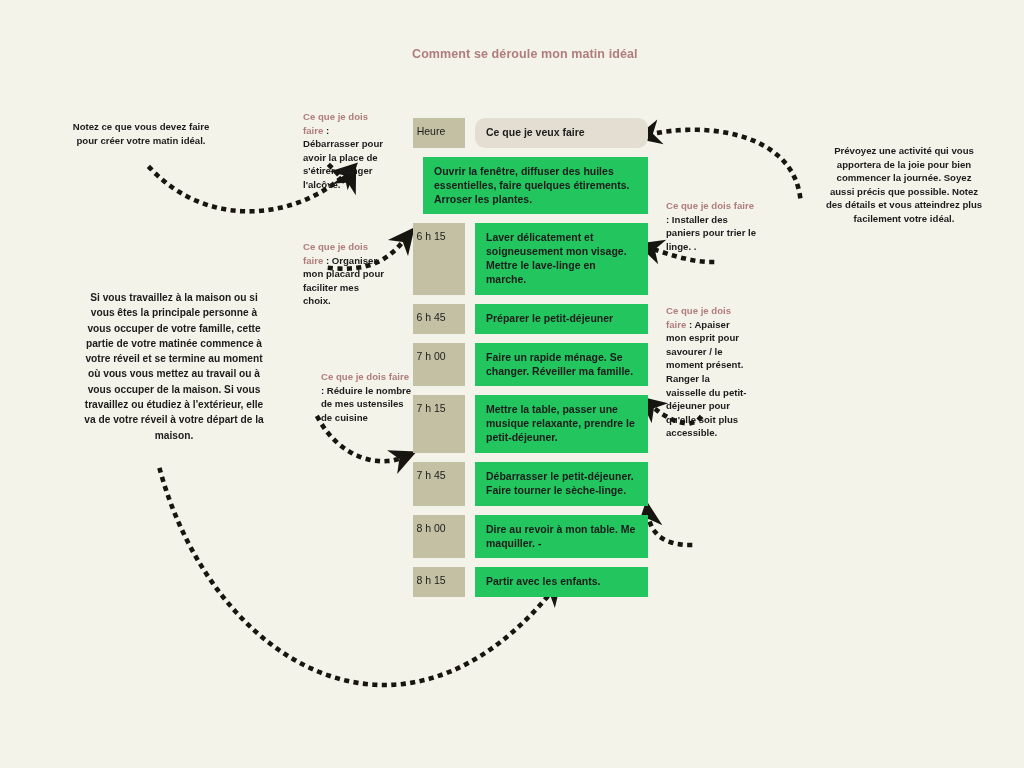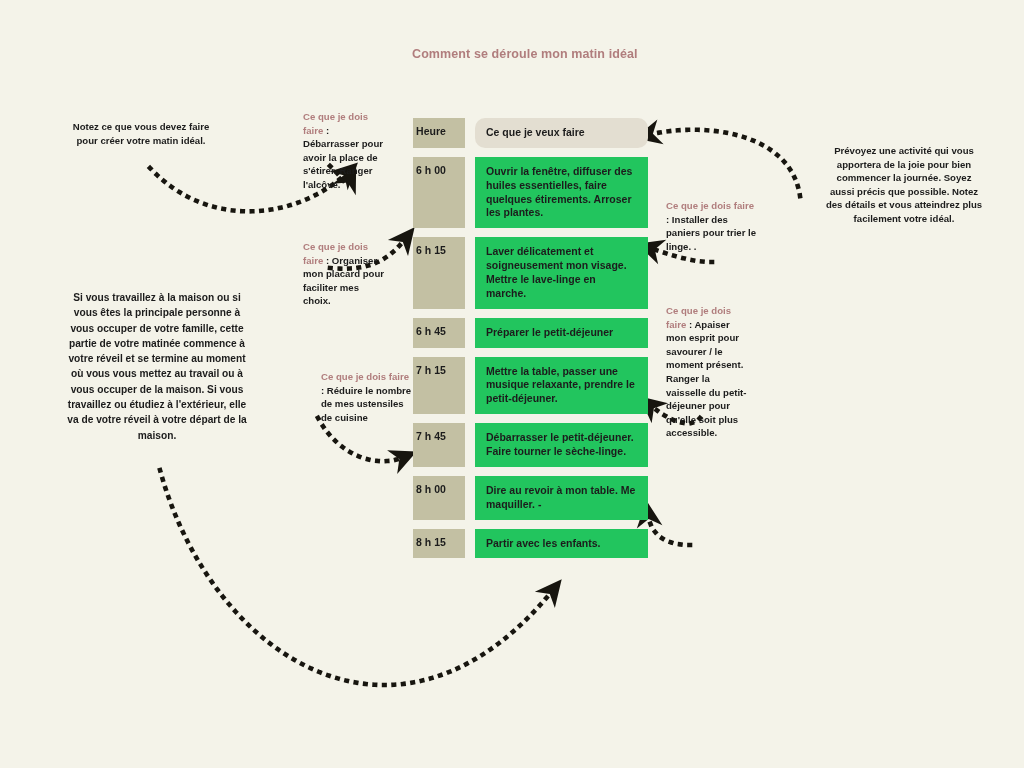--- a/index.html
+++ b/index.html
@@ -52,21 +52,21 @@
   .row {
     display: flex;
     margin-bottom: 9px;
     align-items: stretch;
   }
   .cell-time {
     width: 52px;
     background: #c3c0a3;
     color: #1c1c1c;
     font-size: 10.5px;
-    font-weight: bold;
+    font-weight: normal;
     padding: 7px 16px 7px 0;
     text-align: center;
     box-sizing: border-box;
   }
   .cell-text {
     flex: 1;
     margin-left: 10px;
     background: #22c55e;
     color: #1c1c1c;
     font-size: 10.5px;
@@ -92,20 +92,21 @@
     font-weight: bold;
     line-height: 1.42;
   }
   .note.center { text-align: center; }
   .note-lead {
     color: #b07d7d;
   }
   .note-big {
     font-size: 10.2px;
     line-height: 1.5;
+    margin-left: 17px;
   }
 </style>
 </head>
 <body>
 
 <div id="canvas">
 
   <svg id="arrows" viewBox="0 0 1024 768" xmlns="http://www.w3.org/2000/svg">
     <defs>
       <marker id="ah" markerWidth="7" markerHeight="7" refX="3.4" refY="3.2" orient="auto" markerUnits="strokeWidth">
@@ -137,32 +138,35 @@
   <div class="title">Comment se déroule mon matin idéal</div>
 
   <div class="table">
 
     <div class="row header">
       <div class="cell-time">Heure</div>
       <div class="cell-text">Ce que je veux faire</div>
     </div>
 
     <div class="row">
-      <div class="cell-time">6 h 00</div>
       <div class="cell-text">Ouvrir la fenêtre, diffuser des huiles essentielles, faire quelques étirements. Arroser les plantes.</div>
     </div>
     <div class="row">
       <div class="cell-time">6 h 15</div>
       <div class="cell-text"> Laver délicatement et soigneusement mon visage. Mettre le lave-linge en marche.</div>
     </div>
     <div class="row">
       <div class="cell-time">6 h 45</div>
       <div class="cell-text">Préparer le petit-déjeuner</div>
     </div>
     <div class="row">
+      <div class="cell-time">7 h 00</div>
+      <div class="cell-text">Faire un rapide ménage. Se changer. Réveiller ma famille.</div>
+    </div>
+    <div class="row">
       <div class="cell-time">7 h 15</div>
       <div class="cell-text">Mettre la table, passer une musique relaxante, prendre le petit-déjeuner.</div>
     </div>
     <div class="row">
       <div class="cell-time">7 h 45</div>
       <div class="cell-text">Débarrasser le petit-déjeuner. Faire tourner le sèche-linge.</div>
     </div>
     <div class="row">
       <div class="cell-time">8 h 00</div>
       <div class="cell-text">Dire au revoir à mon table. Me maquiller. -</div>

